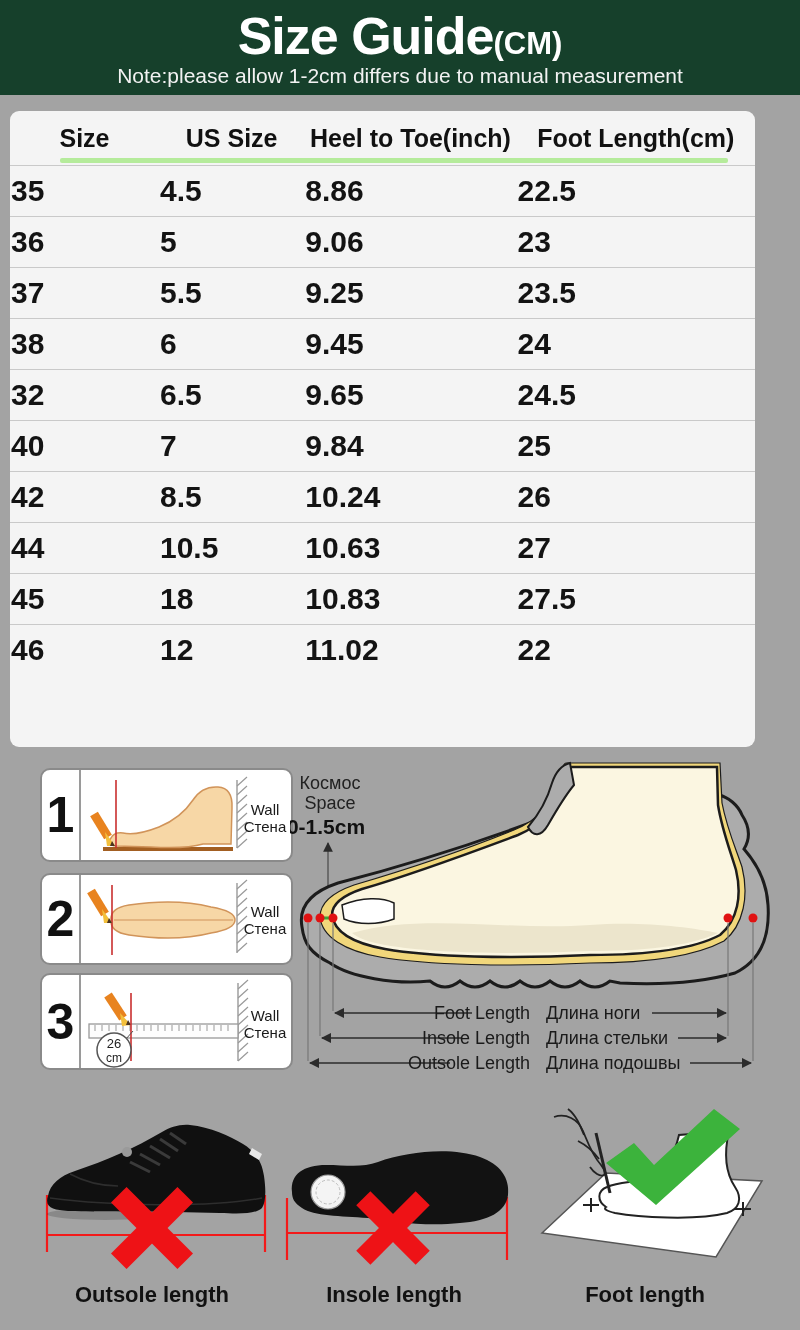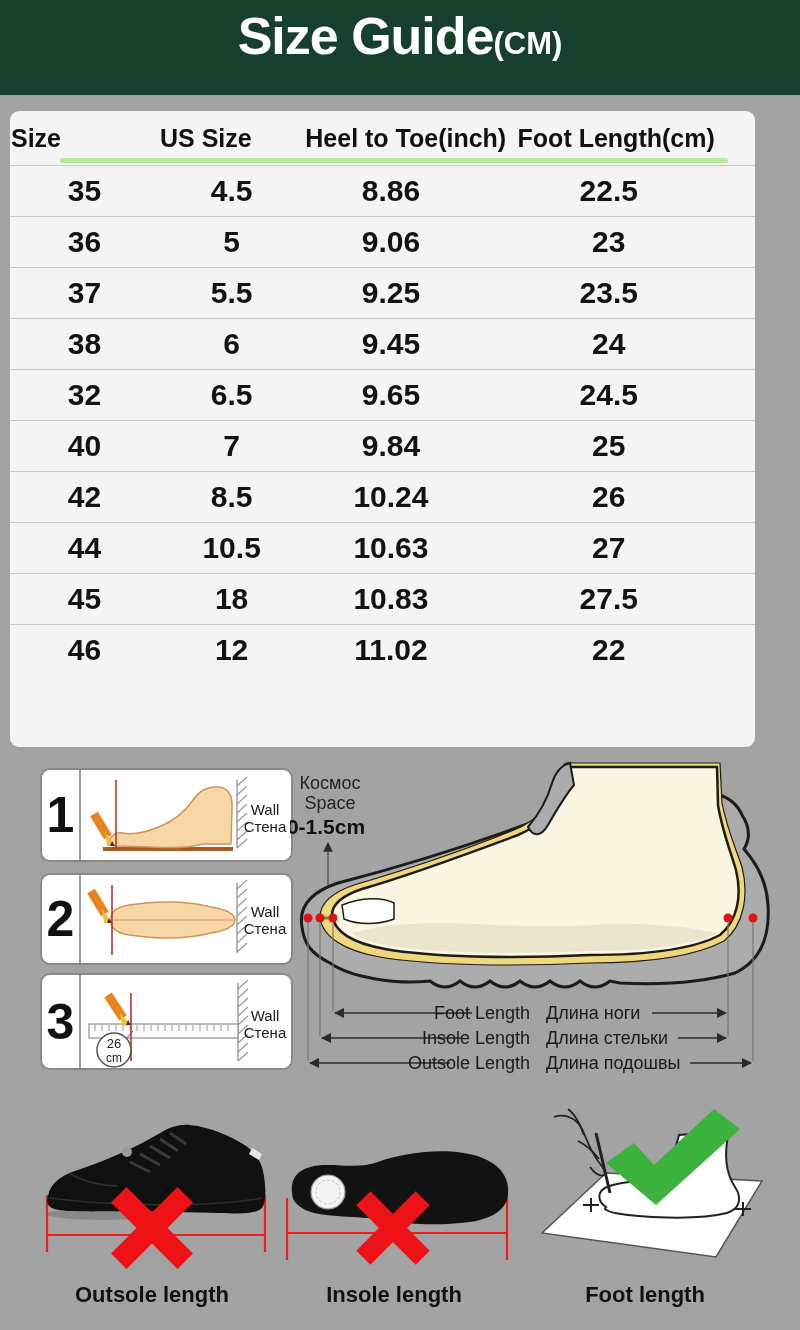--- a/index.html
+++ b/index.html
@@ -10,22 +10,22 @@
   .header{position:absolute;top:0;left:0;width:800px;height:95px;background:#16402b;color:#fff;}
   .header-title-line{position:absolute;top:6px;left:0;width:100%;text-align:center;white-space:nowrap;}
   .header-title{font-size:52px;font-weight:bold;letter-spacing:-1px;}
   .header-title-suffix{font-size:31px;font-weight:bold;}
   .header-note{position:absolute;top:64px;left:0;width:100%;text-align:center;font-size:21px;color:#f2f2f2;}
 
   
   .table-wrap{position:absolute;top:111px;left:10px;width:745px;height:636px;background:#f4f4f4;border-radius:9px;}
   table.size{width:100%;border-collapse:collapse;table-layout:fixed;}
   table.size th{font-size:25px;font-weight:bold;color:#111;height:52px;vertical-align:middle;}
-  table.size td{font-size:30px;font-weight:bold;color:#131313;height:48px;text-align:center;vertical-align:middle;border-top:1px solid #c9c9c9;}
-  table.size th{text-align:left;}
+  table.size td{font-size:30px;font-weight:bold;color:#131313;height:48px;text-align:left;vertical-align:middle;border-top:1px solid #c9c9c9;}
+  table.size th{text-align:center;}
   table.size col.c1{width:20%;} table.size col.c2{width:19.5%;} table.size col.c3{width:28.5%;} table.size col.c4{width:32%;}
   table.size td:nth-child(3){padding-right:40px;}
   table.size td:nth-child(4){padding-right:55px;}
   .head-underline{position:absolute;top:47px;left:50px;width:668px;height:5px;background:#b5eb9b;border-radius:2px;}
 
   
   .step-box{position:absolute;left:40px;width:253px;background:#fff;border:2px solid #8a8a8a;border-radius:10px;box-sizing:border-box;}
   .step-num{position:absolute;top:0;left:0;width:37px;height:100%;display:flex;align-items:center;justify-content:center;font-size:50px;font-weight:bold;color:#111;}
   .step-divider{position:absolute;top:0;left:37px;width:1.5px;height:100%;background:#9a9a9a;}
   .step-svg{position:absolute;left:39px;top:0;}
@@ -36,20 +36,21 @@
 </style>
 </head>
 <body>
 
 <div class="page">
 
   <div class="header">
     <div class="header-title-line">
       <span class="header-title">Size Guide</span><span class="header-title-suffix">(CM)</span>
     </div>
+    <div class="header-note">Note:please allow 1-2cm differs due to manual measurement</div>
   </div>
 
   <div class="table-wrap">
     <table class="size">
       <colgroup>
           <col class="c1">
           <col class="c2">
           <col class="c3">
           <col class="c4">
         </colgroup>

